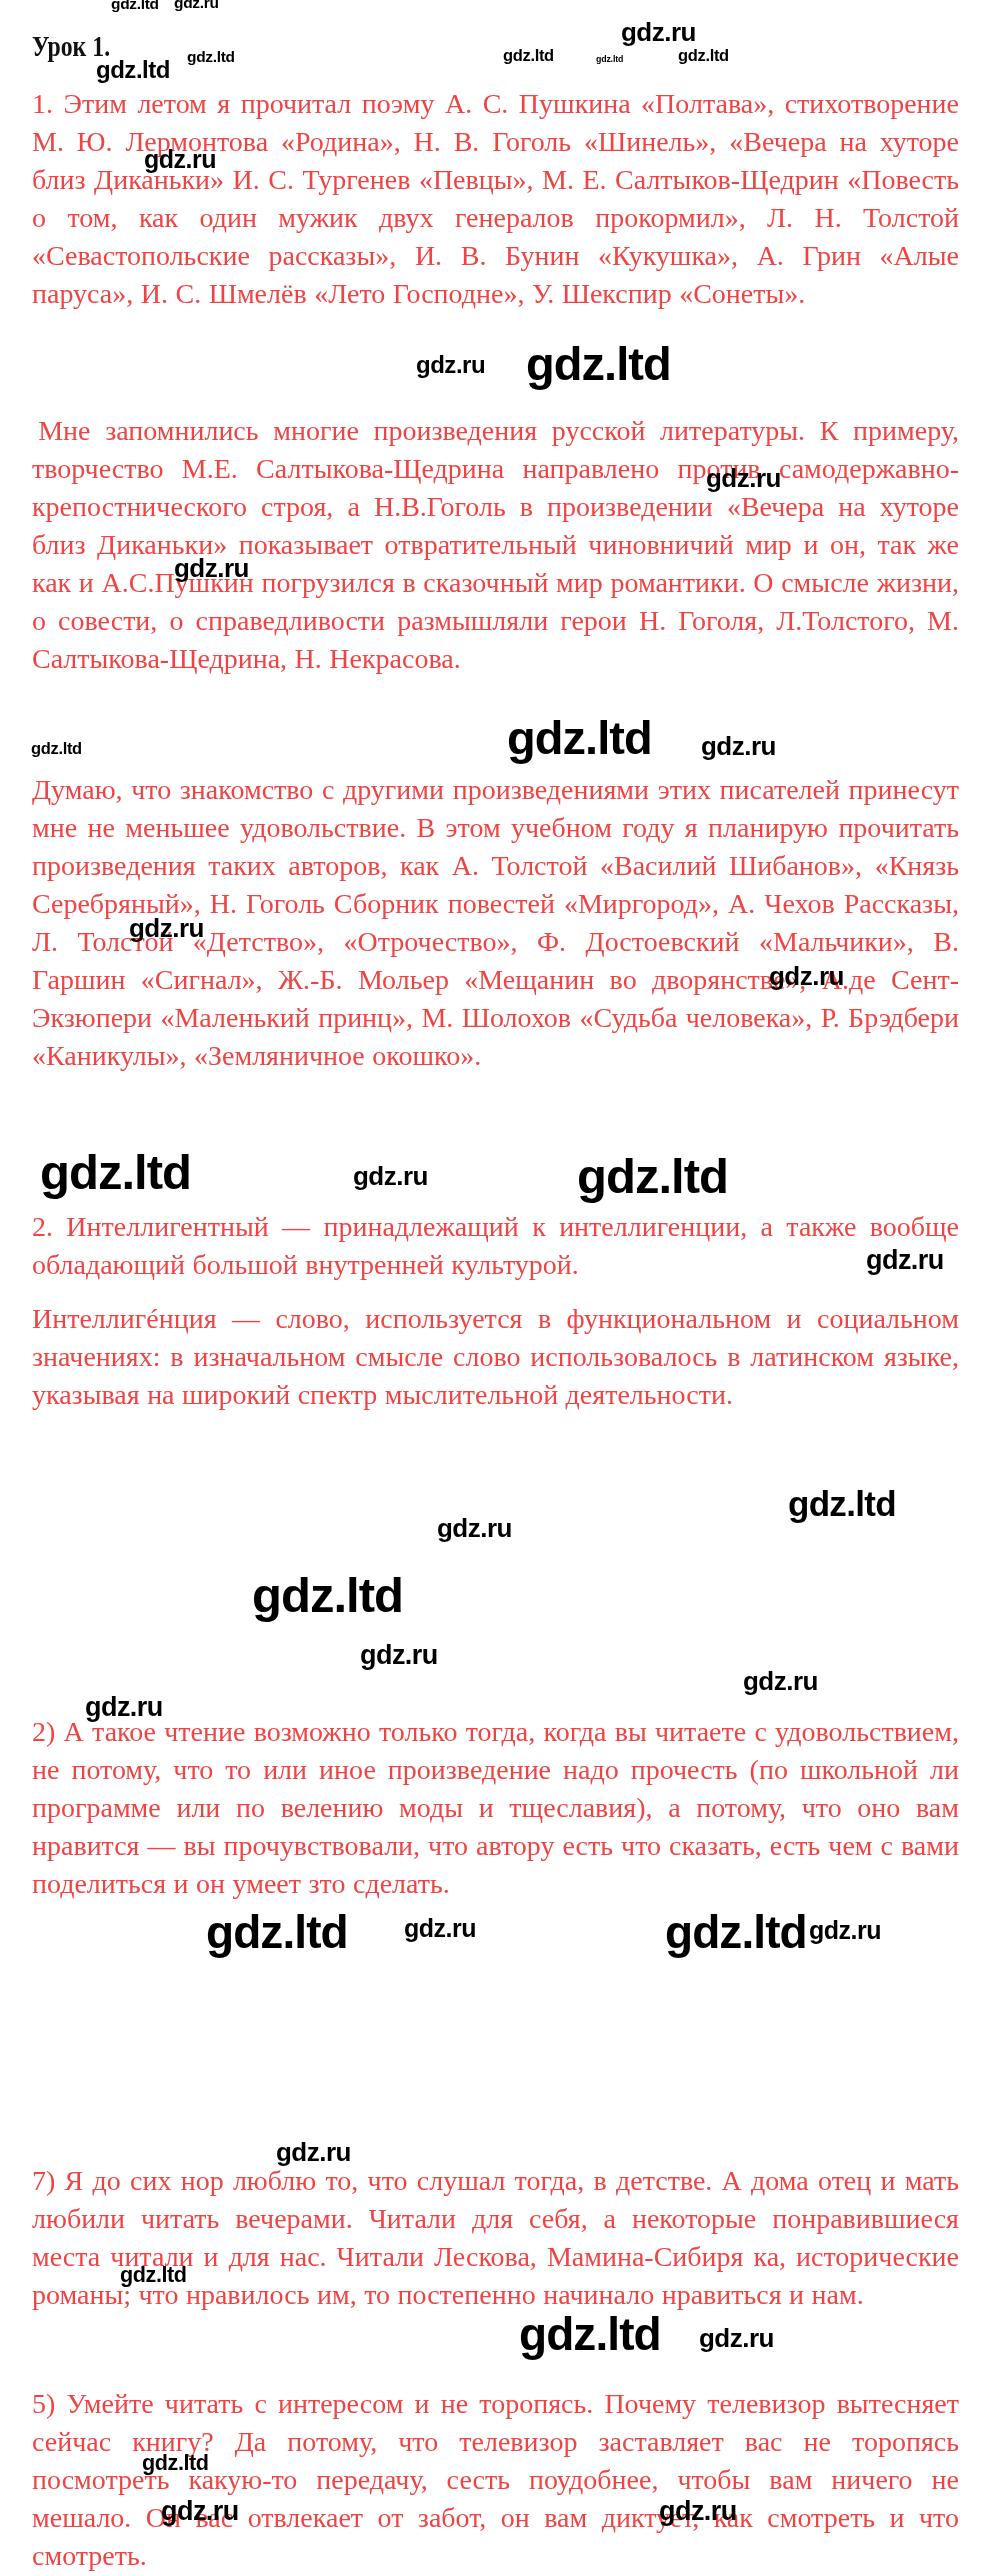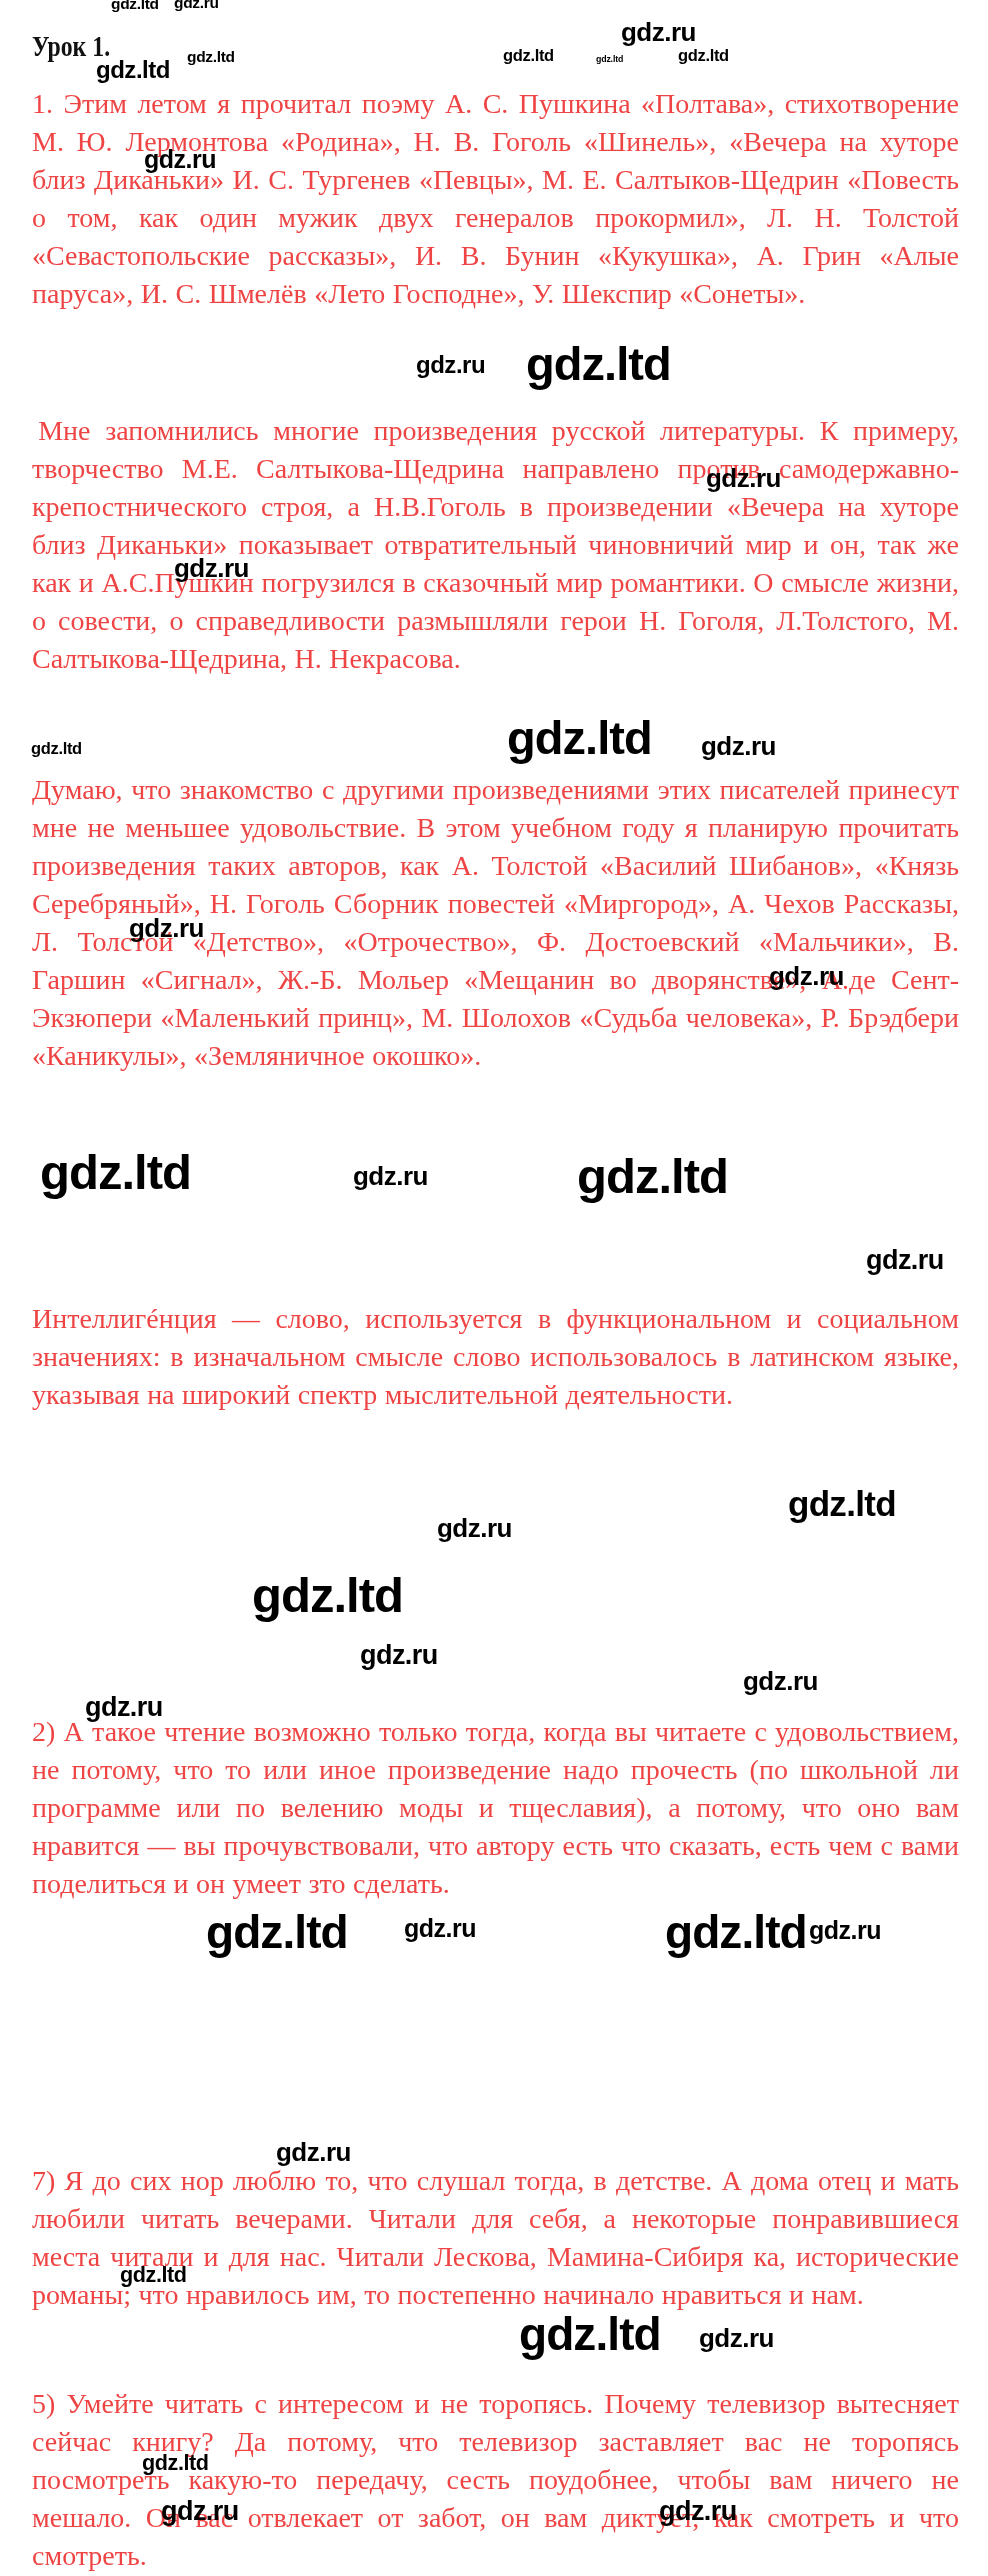--- a/index.html
+++ b/index.html
@@ -48,20 +48,21 @@
 </style>
 </head>
 <body>
 
 <div class="page">
   <h1 class="heading">Урок 1.</h1>
 
   <div class="para" id="p1" style="top:85px">1.  Этим летом я прочитал поэму А. С. Пушкина «Полтава», стихотворение М. Ю. Лермонтова «Родина», Н. В. Гоголь «Шинель», «Вечера на хуторе близ Диканьки» И. С. Тургенев «Певцы», М. Е. Салтыков-Щедрин «Повесть о том, как один мужик двух генералов прокормил», Л. Н. Толстой «Севастопольские рассказы», И. В. Бунин «Кукушка», А. Грин «Алые паруса», И. С. Шмелёв «Лето Господне», У. Шекспир «Сонеты».</div>
   <div class="para indent" id="p2" style="top:412px">Мне запомнились многие произведения русской литературы. К примеру, творчество М.Е. Салтыкова-Щедрина направлено против самодержавно-крепостнического строя, а Н.В.Гоголь в произведении «Вечера на хуторе близ Диканьки» показывает отвратительный чиновничий мир и он, так же как и А.С.Пушкин погрузился в сказочный мир романтики. О смысле жизни, о совести, о справедливости размышляли герои Н. Гоголя, Л.Толстого, М. Салтыкова-Щедрина, Н. Некрасова.</div>
   <div class="para" id="p3" style="top:771px">Думаю, что знакомство с другими произведениями этих писателей принесут мне не меньшее удовольствие. В этом учебном году я планирую прочитать произведения таких авторов, как А. Толстой «Василий Шибанов»,  «Князь Серебряный», Н. Гоголь Сборник повестей «Миргород», А. Чехов Рассказы, Л. Толстой «Детство», «Отрочество», Ф. Достоевский «Мальчики», В. Гаршин «Сигнал», Ж.-Б. Мольер «Мещанин во дворянстве», А.де Сент-Экзюпери «Маленький принц», М. Шолохов «Судьба человека», Р. Брэдбери «Каникулы», «Земляничное окошко».</div>
+  <div class="para" id="p4" style="top:1208px">2. Интеллигентный — принадлежащий к интеллигенции, а также вообще обладающий большой внутренней культурой.</div>
   <div class="para" id="p5" style="top:1300px">Интеллигéнция — слово, используется в функциональном и социальном значениях: в изначальном смысле слово использовалось в латинском языке, указывая на широкий спектр мыслительной деятельности.</div>
   <div class="para" id="p8" style="top:1713px">2) А такое чтение возможно только тогда, когда вы читаете с удовольствием, не потому, что то или иное произведение надо прочесть (по школьной ли программе или по велению моды и тщеславия), а потому, что оно вам нравится — вы прочувствовали, что автору есть что сказать, есть чем с вами поделиться и он умеет зто сделать.</div>
   <div class="para" id="p10" style="top:2162px">7) Я до сих нор люблю то, что слушал тогда, в детстве. А дома отец и мать любили читать вечерами. Читали для себя, а некоторые понравившиеся места читали и для нас. Читали Лескова, Мамина-Сибиря ка, исторические романы; что нравилось им, то постепенно начинало нравиться и нам.</div>
   <div class="para" id="p11" style="top:2385px">5) Умейте читать с интересом и не торопясь. Почему телевизор вытесняет сейчас книгу? Да потому, что телевизор заставляет вас не торопясь посмотреть какую-то передачу, сесть поудобнее, чтобы вам ничего не мешало. Он вас отвлекает от забот, он вам диктует, как смотреть и что смотреть.</div>
 
   <div id="wm-layer">
       <span class="wm" style="left: 111px; top: -4.1px; font-size: 15.5px; color: rgb(0, 0, 0);">gdz.ltd</span>
       <span class="wm" style="left: 174px; top: -5.2px; font-size: 15.5px; color: rgb(0, 0, 0);">gdz.ru</span>
       <span class="wm" style="left: 96px; top: 58px; font-size: 24px; color: rgb(0, 0, 0);">gdz.ltd</span>
       <span class="wm" style="left: 187px; top: 49px; font-size: 15.5px; color: rgb(0, 0, 0);">gdz.ltd</span>

